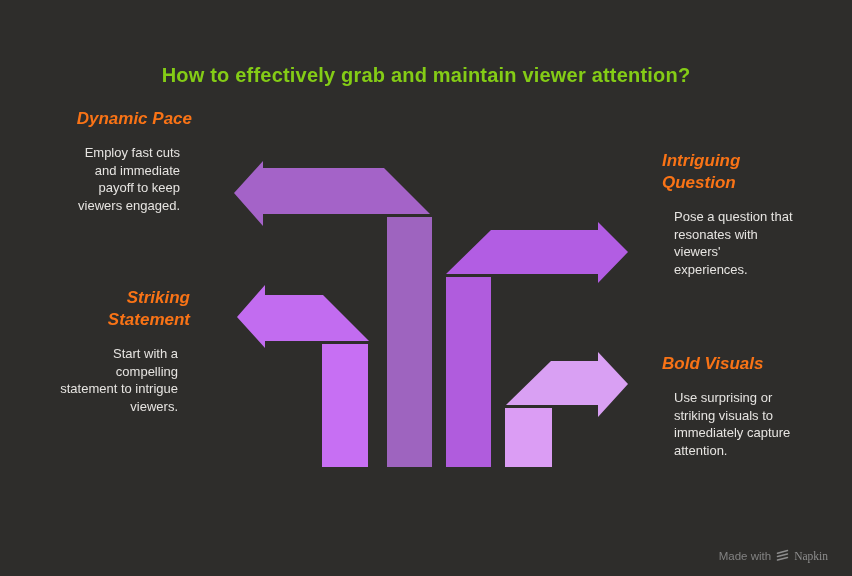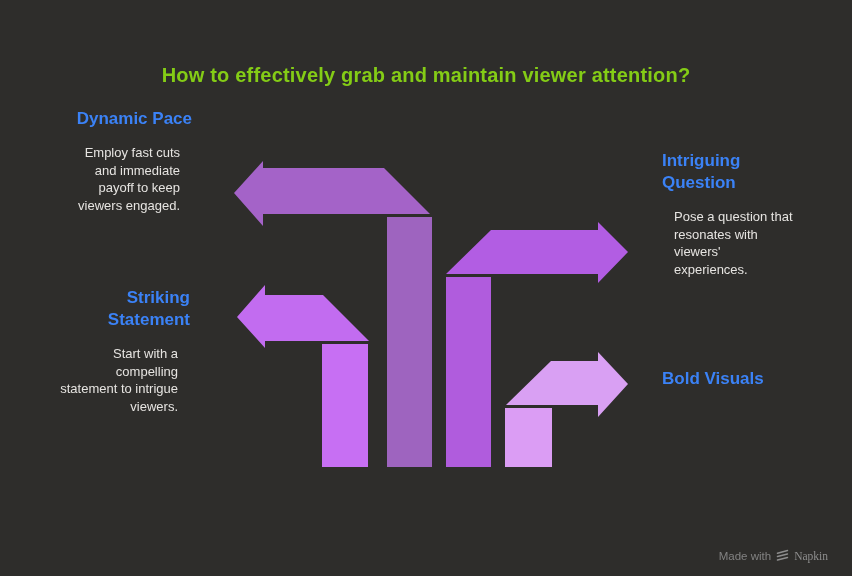--- a/index.html
+++ b/index.html
@@ -8,31 +8,31 @@
     font-family:"Liberation Sans","DejaVu Sans",sans-serif;overflow:hidden;
   }
   .title{
     position:absolute;top:64px;left:0;width:100%;text-align:center;
     font-size:20px;font-weight:700;color:#84cc16;margin:0;letter-spacing:.2px;
   }
   .arrows{position:absolute;left:0;top:0;width:852px;height:576px;}
   .sec{position:absolute;}
   .sec h2{
     margin:0 0 14px 0;font-size:17px;line-height:22px;font-weight:700;
-    color:#3b82f6;white-space:pre-line;
+    color:#f97316;white-space:pre-line;font-style:italic;
   }
   .sec p{
     margin:12px;font-size:13px;line-height:17.5px;color:#e6e4e1;white-space:pre-line;
   }
   .sec.align-right{text-align:right;}
   .sec.align-left{text-align:left;}
   .sec-dynamic-pace{left:40px;top:108px;width:152px;}
   .sec-intriguing-question{left:662px;top:150px;width:158px;}
   .sec-striking-statement{left:40px;top:287px;width:150px;}
-  .sec-bold-visuals{left:662px;top:368px;width:162px;}
+  .sec-bold-visuals{left:662px;top:353px;width:162px;}
   .watermark{
     position:absolute;right:24px;bottom:14px;display:flex;align-items:center;
     gap:5px;color:#828282;font-size:11.5px;text-decoration:none;cursor:pointer;margin-top:47px;
   }
   .watermark .brand{color:#8d8d8d;font-family:Liberation Serif, serif;}
   .napkin-logo{display:inline-block;}
 </style>
 </head>
 <body>
 
@@ -76,20 +76,24 @@
     <h2>Striking
 Statement</h2>
     <p>Start with a
 compelling
 statement to intrigue
 viewers.</p>
   </section>
 
   <section class="sec align-left sec-bold-visuals">
     <h2>Bold Visuals</h2>
+    <p>Use surprising or
+striking visuals to
+immediately capture
+attention.</p>
   </section>
 
   <a class="watermark">
     <span>Made with</span>
     <svg class="napkin-logo" width="13" height="13" viewBox="0 0 13 13" aria-hidden="true">
       <path d="M1.5 4.2 L11.5 1.6" stroke="#8d8d8d" stroke-width="1.5" fill="none" stroke-linecap="round"></path>
       <path d="M1.5 7.6 L11.5 5.0" stroke="#8d8d8d" stroke-width="1.5" fill="none" stroke-linecap="round"></path>
       <path d="M1.5 11.0 L11.5 8.4" stroke="#8d8d8d" stroke-width="1.5" fill="none" stroke-linecap="round"></path>
     </svg>
     <span class="brand">Napkin</span>

